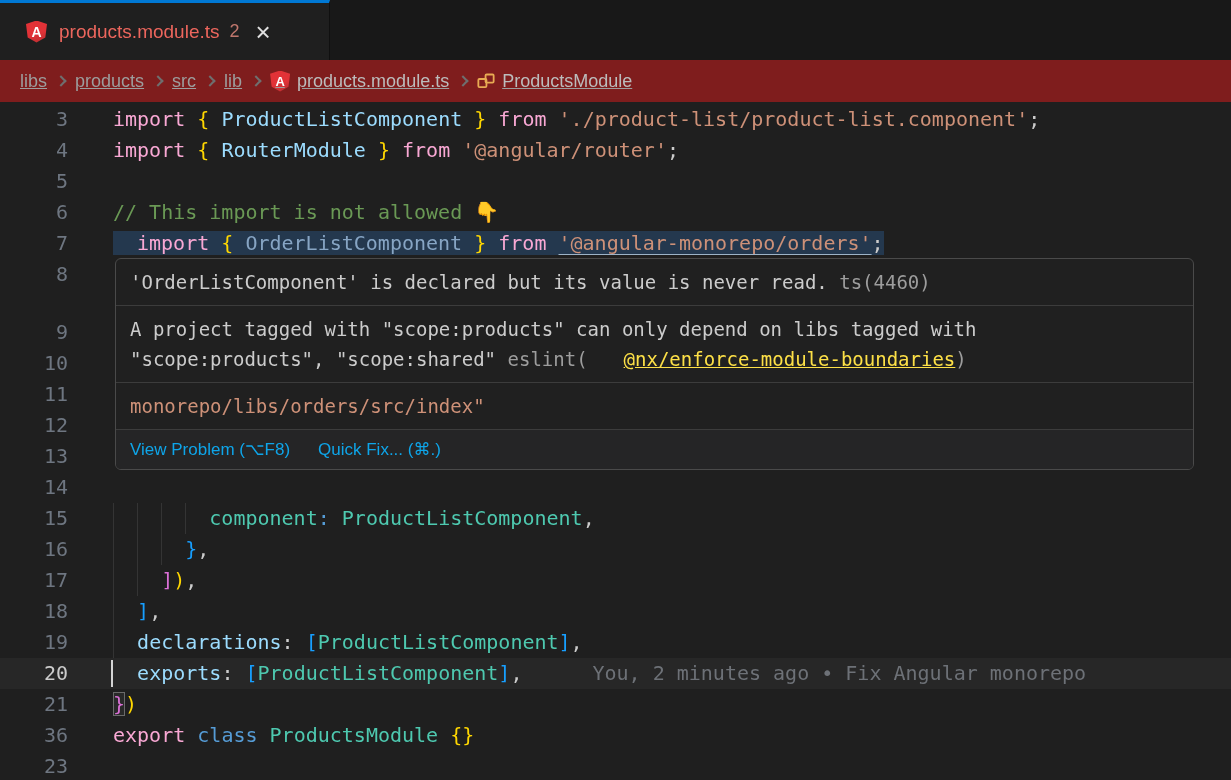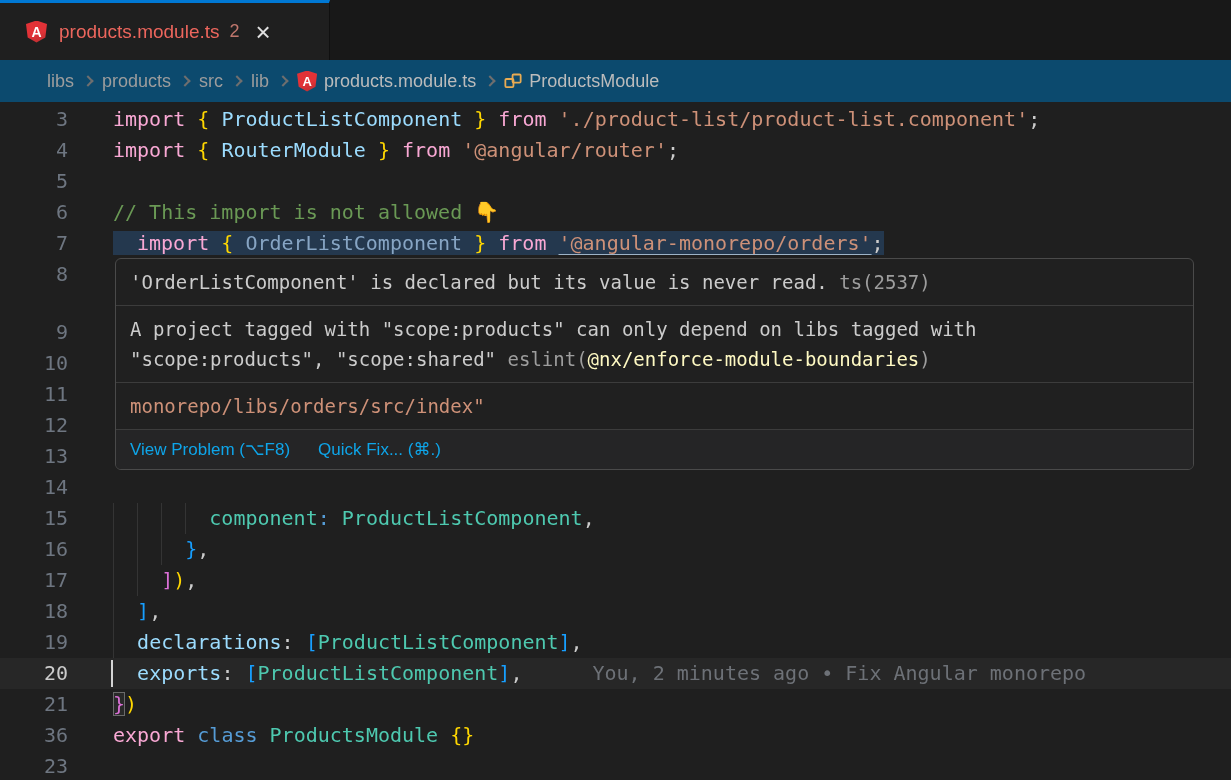--- a/index.html
+++ b/index.html
@@ -14,22 +14,22 @@
   .tab-count { color:#c0776d; font-size:18px; margin-left:10px; }
   .tab-close { color:#e0e0e0; font-size:26px; line-height:20px; margin-left:16px; }
 
   .ng-icon { width:21px; height:22px; flex:none;
              background:linear-gradient(160deg,#e23237 55%,#b52e31);
              clip-path:polygon(50% 0,100% 16%,92% 77%,50% 100%,8% 77%,0 16%);
              color:#fff; font-weight:bold; font-size:14px; line-height:23px; text-align:center; }
   .ng-icon.small { width:20px; height:21px; font-size:13px; line-height:22px; }
 
   
-  .breadcrumbs { height:42px; background:#0c4a6e; display:flex; align-items:center;
-                 padding-left:47px; color:#9d9d9d; font-size:18px; }
+  .breadcrumbs { height:42px; background:#7f1d1d; display:flex; align-items:center;
+                 padding-left:20px; color:#9d9d9d; font-size:18px;text-decoration:underline; }
   .crumb { display:flex; align-items:center; gap:7px; cursor:pointer; }
   .crumb.bright { color:#bcbcbc; }
   .chev { width:8px; height:8px; border-right:2px solid #6f6f6f; border-top:2px solid #6f6f6f;
           transform:rotate(45deg); margin:0 10px; flex:none; }
   .class-icon { width:18px; height:18px; flex:none; }
 
   
   .editor { position:relative; height:678px; background:#1f1f1f; padding-top:2px;
             font-family:"DejaVu Sans Mono", monospace; }
   .crow { display:flex; height:31px; position:relative; }
@@ -60,21 +60,21 @@
   .hl7 { background:#24384e; text-decoration:underline wavy #e14949 2px; text-underline-offset:8px;padding-left:24px; }
   .wsq { text-decoration:underline wavy #d7a447 2px; text-underline-offset:8px; }
   .ul  { text-decoration:underline solid #9db3c7 1px; text-underline-offset:4px; }
 
   
   .hover-popup { position:absolute; left:115px; top:156px; width:1079px; background:#202020;
                  border:1px solid #4a4a4a; border-radius:6px; overflow:hidden; z-index:10; }
   .hp-row { padding:8px 14px; border-bottom:1px solid #3c3c3c; color:#cccccc;
             font-family:"DejaVu Sans Mono", monospace; font-size:19px; line-height:30px; }
   .hp-gray { color:#9d9d9d; }
-  .hp-link { color:#fef9c3; cursor:pointer; }
+  .hp-link { color:#fde047; text-decoration:underline; cursor:pointer;margin-left:36px; }
   .hp-actions { display:flex; gap:28px; padding:6px 14px; background:#252526;
                 font-family:"Liberation Sans", sans-serif; font-size:17px; line-height:27px; }
   .hp-action { color:#0ea5e9; cursor:pointer; }
 </style>
 </head>
 <body>
 
 <div>
 
   <div class="tab-bar">
@@ -201,21 +201,21 @@
         </div>
         <div class="crow">
           <span class="gut">23</span>
           <span class="cnt"></span>
         </div>
       </div>
 
     <div class="hover-popup">
       <div class="hp-row">
         <span>'OrderListComponent' is declared but its value is never read.</span>
-        <span class="hp-gray">ts(2537)</span>
+        <span class="hp-gray">ts(4460)</span>
       </div>
       <div class="hp-row">
         <div>A project tagged with "scope:products" can only depend on libs tagged with</div>
         <div>
           <span>"scope:products", "scope:shared"</span>
           <span class="hp-gray">eslint(</span><span class="hp-link">@nx/enforce-module-boundaries</span><span class="hp-gray">)</span>
         </div>
       </div>
       <div class="hp-row">
         <div class="str">monorepo/libs/orders/src/index"</div>

